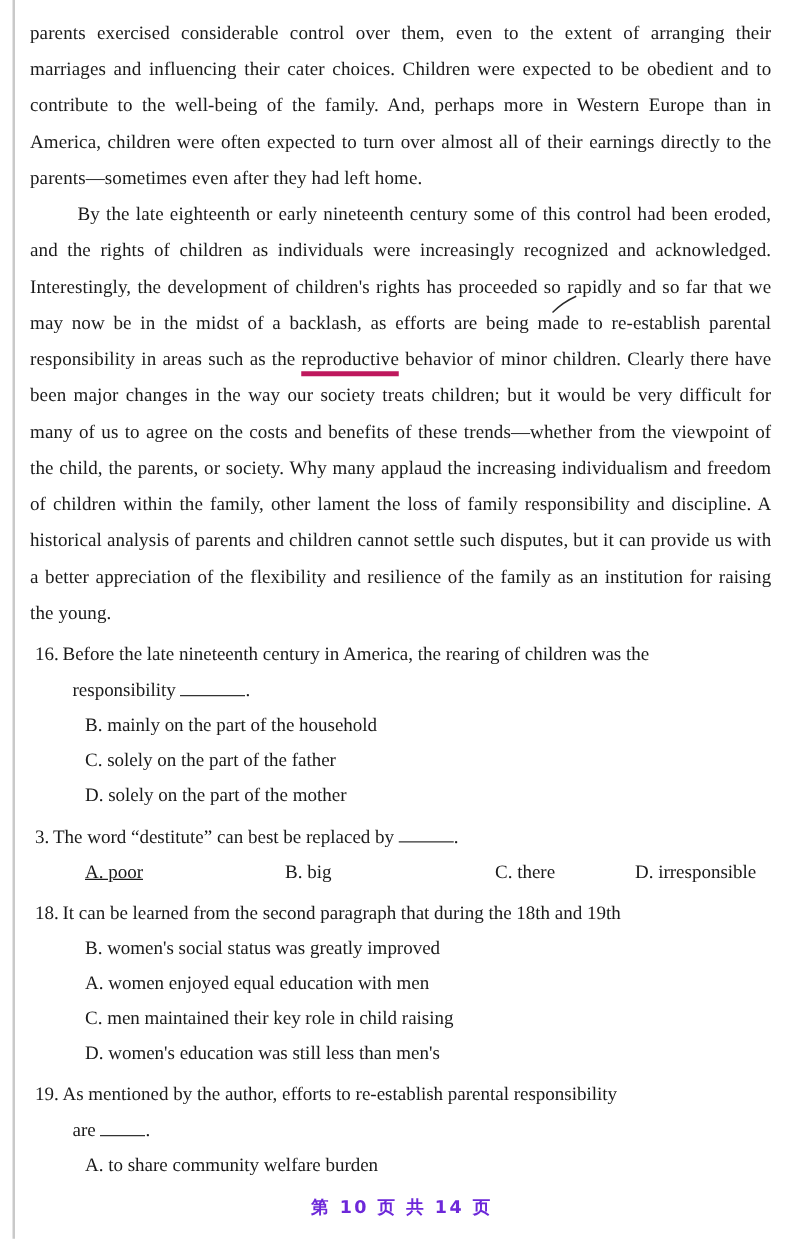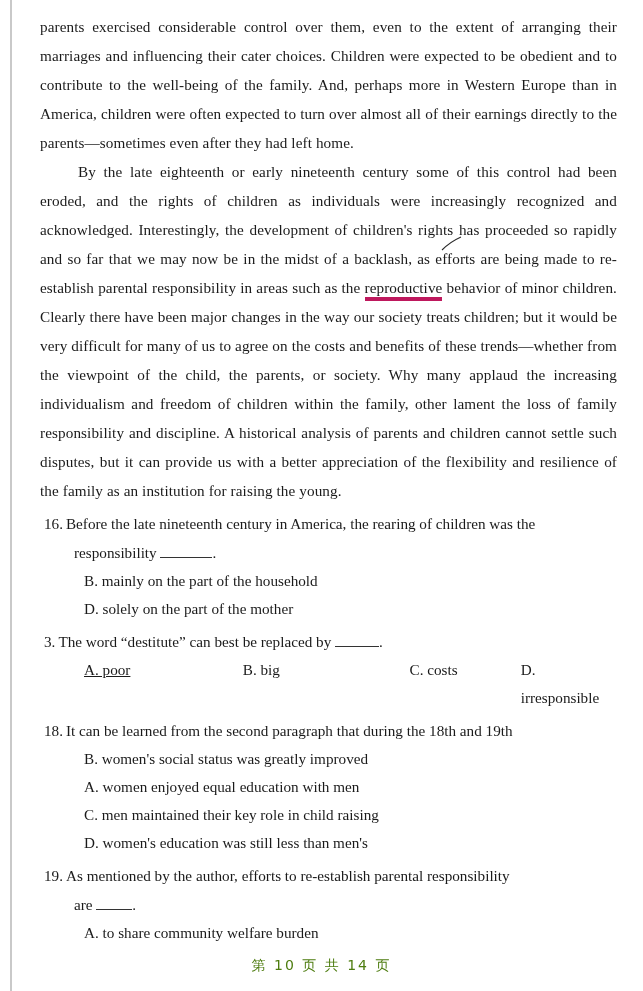--- a/index.html
+++ b/index.html
@@ -14,21 +14,21 @@
     font-family: "Liberation Serif", serif;
     color: #1a1a1a;
     overflow: hidden;
   }
   .page {
     position: absolute;
     left: 0; top: 0;
     width: 643px;
     height: 851px;
     box-sizing: border-box;
-    padding: 12px 26px 0 40px;
+    padding: 12px 26px 0 24px;
   }
   .left-rule {
     position: absolute;
     left: 10px;
     top: 0;
     width: 2px;
     height: 991px;
     background: #c9c9c9;
   }
   .para {
@@ -99,24 +99,24 @@
     height: 16px;
     pointer-events: none;
   }
   .footer {
     position: absolute;
     left: 0;
     bottom: 16px;
     width: 643px;
     text-align: center;
     font-size: 14px;
-    font-weight: normal;
+    font-weight: bold;
     font-family: "DejaVu Sans", sans-serif;
     letter-spacing: 2px;
-    color: #4d7c0f;
+    color: #6d28d9;
   }
 </style>
 </head>
 <body>
 
 <div class="page">
 
   <div class="left-rule"></div>
 
   <p class="para">
@@ -126,31 +126,32 @@
   <p class="para indent">
     <span>By the late eighteenth or early nineteenth century some of this control had been eroded, and the rights of children as individuals were increasingly recognized and acknowledged. Interestingly, the development of children's rights has proceeded so rapidly and so far that we may now be in the midst of a backlash, as efforts are being made to re-establish parental responsibility in areas such as the </span><span class="underline-word">reproductive</span><span> behavior of minor children. Clearly there have been major changes in the way our society treats children; but it would be very difficult for many of us to agree on the costs and benefits of these trends—whether from the viewpoint of the child, the parents, or society. Why many applaud the increasing individualism and freedom of children within the family, other lament the loss of family responsibility and discipline. A historical analysis of parents and children cannot settle such disputes, but it can provide us with a better appreciation of the flexibility and resilience of the family as an institution for raising the young.</span>
   </p>
 
   <div class="q-block">
     <div class="q-stem">
       <span class="q-num">16.</span><span>Before the late nineteenth century in America, the rearing of children was the</span>
       <span class="cont"><span>responsibility </span><span class="blank-line bl-long"></span><span>.</span></span>
     </div>
     <div class="opt">B. mainly on the part of the household</div>
+    <div class="opt">C. solely on the part of the father</div>
     <div class="opt">D. solely on the part of the mother</div>
   </div>
 
   <div class="q-block">
     <div class="q-stem">
       <span class="q-num">3.</span><span>The word “destitute” can best be replaced by </span><span class="blank-line bl-mid"></span><span>.</span>
     </div>
     <div class="opt-row">
       <span class="cell c0">A. poor</span>
       <span class="cell c1">B. big</span>
-      <span class="cell c2">C. costs</span>
+      <span class="cell c2">C. there</span>
       <span class="cell">D. irresponsible</span>
     </div>
   </div>
 
   <div class="q-block">
     <div class="q-stem">
       <span class="q-num">18.</span><span>It can be learned from the second paragraph that during the 18th and 19th</span>
     </div>
     <div class="opt">B. women's social status was greatly improved</div>
     <div class="opt">A. women enjoyed equal education with men</div>

